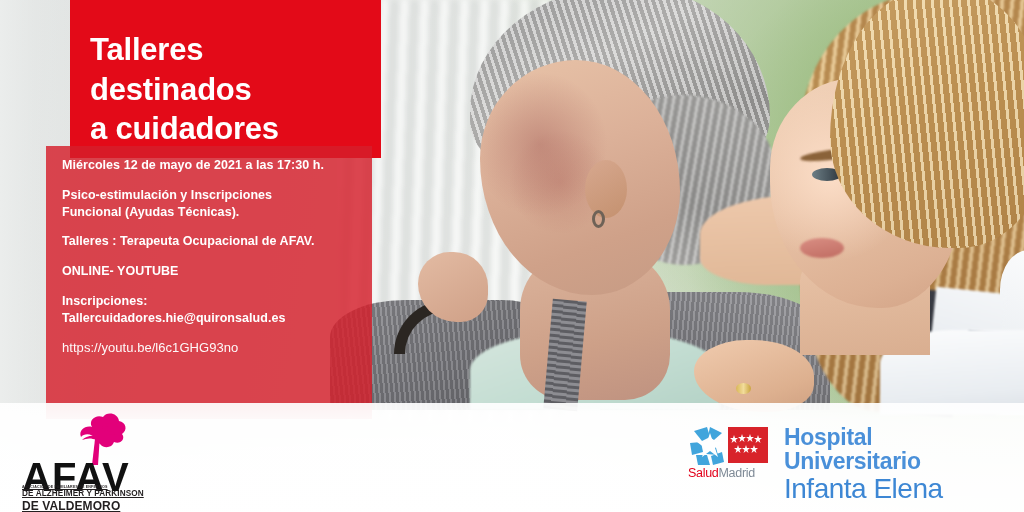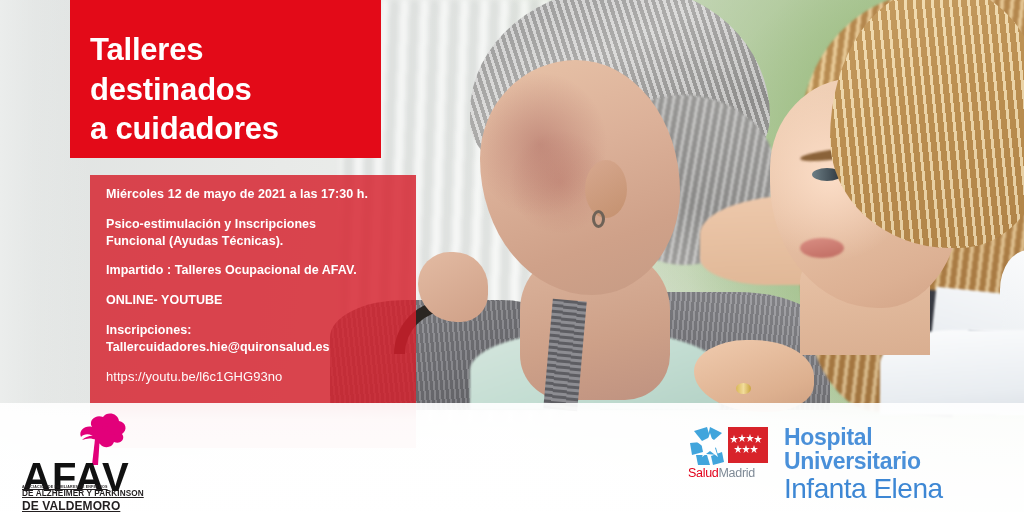--- a/index.html
+++ b/index.html
@@ -218,23 +218,22 @@
     margin-left:24px;
   }
   .title-panel h1 {
     position:absolute; left:20px; top:30px; width:280px;
     color:#fff; font-size:31px; font-weight:bold; line-height:1.28;
     letter-spacing:-0.2px;
   }
 
   
   .info-panel {
-    position:absolute; left:46px; top:175px; width:326px; height:273px;
+    position:absolute; left:46px; top:146px; width:326px; height:273px;
     background:rgba(214,30,43,0.82);
-    margin-left:44px;
   }
   .info-list { position:absolute; left:16px; top:11px; width:300px; }
   .info-list li {
     list-style:none; color:#ffffff; font-size:12.5px; font-weight:bold;
     line-height:1.34; margin-bottom:13px; letter-spacing:0.05px;
   }
   .info-list li.url {
     font-weight:normal; font-size:13px; margin-top:4px; opacity:.97;
   }
 
@@ -322,21 +321,21 @@
   </div>
 
   <div class="title-panel">
     <h1><span>Talleres destinados</span><br><span>a cuidadores</span></h1>
   </div>
 
   <div class="info-panel">
     <ul class="info-list">
       <li>Miércoles 12 de mayo de 2021 a las 17:30 h.</li>
       <li><span>Psico-estimulación y Inscripciones</span><br><span>Funcional (Ayudas Técnicas).</span></li>
-      <li>Impartido : Talleres Ocupacional de AFAV.</li>
+      <li>Talleres : Terapeuta Ocupacional de AFAV.</li>
       <li>ONLINE- YOUTUBE</li>
       <li><span>Inscripciones:</span><br><span>Tallercuidadores.hie@quironsalud.es</span></li>
       <li class="url">https://youtu.be/l6c1GHG93no</li>
     </ul>
   </div>
 
   <div class="footer">
 
     <div class="afav">
       <svg class="tree" width="70" height="56" viewBox="0 0 70 56">

